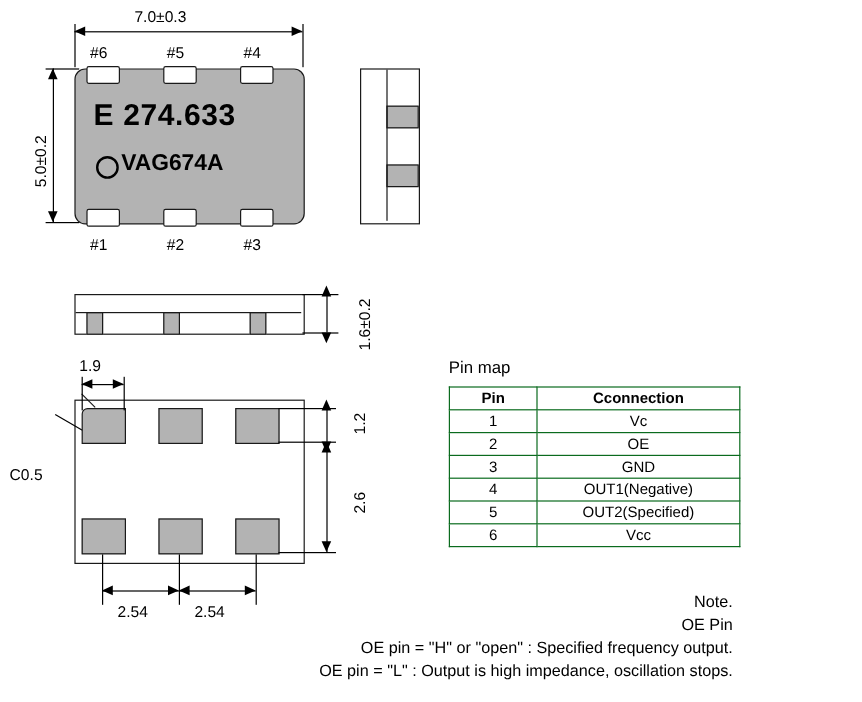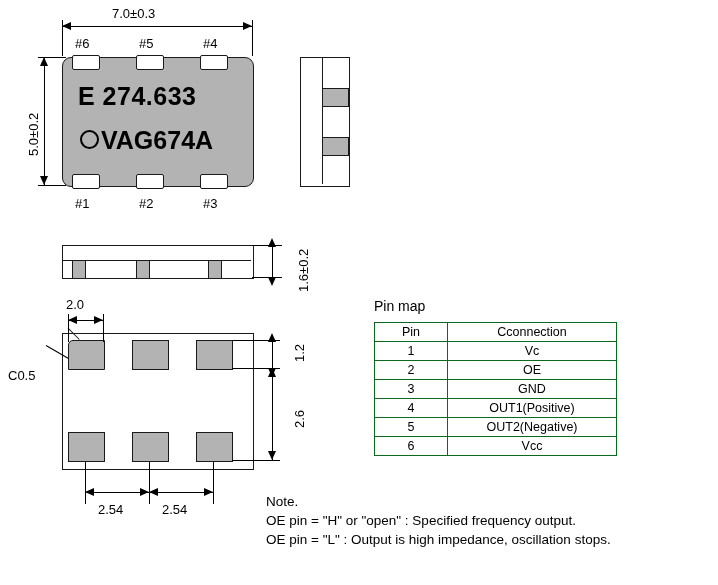--- a/index.html
+++ b/index.html
@@ -35,21 +35,21 @@
     border-radius: 9px;
   }
   #top-marking-freq {
     left: 78px; top: 82px;
     font-size: 25px;
     font-weight: bold;
     letter-spacing: 0.5px;
   }
   #top-marking-part {
     left: 78px; top: 126px;
-    font-size: 25px;
+    font-size: 19px;
     font-weight: bold;
   }
   .pin-pad-top {
     background: #ffffff;
     border: 1.3px solid #1a1a1a;
     border-radius: 2px;
   }
 
   
   .dimline-h {
@@ -122,31 +122,31 @@
     border-collapse: collapse;
     font-size: 12.5px;
   }
   #pinmap-table th, #pinmap-table td {
     border: 1.2px solid #0a6b1e;
     text-align: center;
     padding: 1px 4px;
     height: 16px;
     line-height: 16px;
   }
-  #pinmap-table th { font-weight: normal; }
+  #pinmap-table th { font-weight: bold; }
   .col-pin { width: 64px; }
   .col-conn { width: 160px; }
 
   
   #notes {
     left: 266px; top: 492px;
     font-size: 13.5px;
     line-height: 19px;
   }
-  #notes div { white-space: nowrap; }
+  #notes div { white-space: nowrap; text-align: right; }
 </style>
 </head>
 <body>
 
 <div class="abs lbl" style="left:112px; top:6px; font-size:13px;">7.0±0.3</div>
 <div class="abs dimline-h" style="left:62px; top:26px; width:190px;"></div>
 <div class="abs arrow-l" style="left:62px; top:21.5px;"></div>
 <div class="abs arrow-r" style="left:243px; top:21.5px;"></div>
 <div class="abs tick-v" style="left:62px; top:20px; height:36px;"></div>
 <div class="abs tick-v" style="left:252px; top:20px; height:36px;"></div>
@@ -193,32 +193,32 @@
 <div class="abs dimline-v" style="left:272px; top:245px; height:32px;"></div>
 <div class="abs arrow-u" style="left:267.5px; top:238px;"></div>
 <div class="abs arrow-d" style="left:267.5px; top:277px;"></div>
 <div class="abs tick-h" style="left:252px; top:245px; width:30px;"></div>
 <div class="abs tick-h" style="left:252px; top:277px; width:30px;"></div>
 <div class="abs lbl vert" style="left:296px; top:292px;">1.6±0.2</div>
 
 <div class="abs" id="bottom-view-body"></div>
 
 <div class="abs" style="left:60px; top:331px; width:16px; height:16px; border-top:1.5px solid #1a1a1a; transform:rotate(45deg);"></div>
-<div class="abs lbl" style="left:8px; top:368px;">C0.5</div>
+<div class="abs lbl" style="left:8px; top:388px;">C0.5</div>
 <div class="abs" style="left:46px; top:345px; width:34px; height:0; border-top:1.1px solid #000; transform:rotate(30deg); transform-origin:left center;"></div>
 
 <div class="abs bot-pad" style="left:68px; top:340px; width:35px; height:28px; border-radius:5px 0 0 0;"></div>
 <div class="abs bot-pad" style="left:132px; top:340px; width:35px; height:28px;"></div>
 <div class="abs bot-pad" style="left:196px; top:340px; width:35px; height:28px;"></div>
 
 <div class="abs bot-pad" style="left:68px; top:432px; width:35px; height:28px;"></div>
 <div class="abs bot-pad" style="left:132px; top:432px; width:35px; height:28px;"></div>
 <div class="abs bot-pad" style="left:196px; top:432px; width:35px; height:28px;"></div>
 
-<div class="abs lbl" style="left:66px; top:297px;">2.0</div>
+<div class="abs lbl" style="left:66px; top:297px;">1.9</div>
 <div class="abs dimline-h" style="left:68px; top:320px; width:35px;"></div>
 <div class="abs arrow-l" style="left:68px; top:315.5px;"></div>
 <div class="abs arrow-r" style="left:94px; top:315.5px;"></div>
 <div class="abs tick-v" style="left:68px; top:314px; height:28px;"></div>
 <div class="abs tick-v" style="left:103px; top:314px; height:28px;"></div>
 
 <div class="abs dimline-v" style="left:272px; top:340px; height:28px;"></div>
 <div class="abs arrow-u" style="left:267.5px; top:333px;"></div>
 <div class="abs arrow-d" style="left:267.5px; top:368px;"></div>
 <div class="abs tick-h" style="left:232px; top:340px; width:48px;"></div>
@@ -259,30 +259,31 @@
     <tr>
       <td>2</td>
       <td>OE</td>
     </tr>
     <tr>
       <td>3</td>
       <td>GND</td>
     </tr>
     <tr>
       <td>4</td>
-      <td>OUT1(Positive)</td>
+      <td>OUT1(Negative)</td>
     </tr>
     <tr>
       <td>5</td>
-      <td>OUT2(Negative)</td>
+      <td>OUT2(Specified)</td>
     </tr>
     <tr>
       <td>6</td>
       <td>Vcc</td>
     </tr>
   </tbody>
 </table>
 
 <div class="abs" id="notes">
   <div>Note.</div>
+  <div>OE Pin</div>
   <div>OE pin = "H" or "open" : Specified frequency output.</div>
   <div>OE pin = "L" : Output is high impedance, oscillation stops.</div>
 </div>
 
 </body></html>

